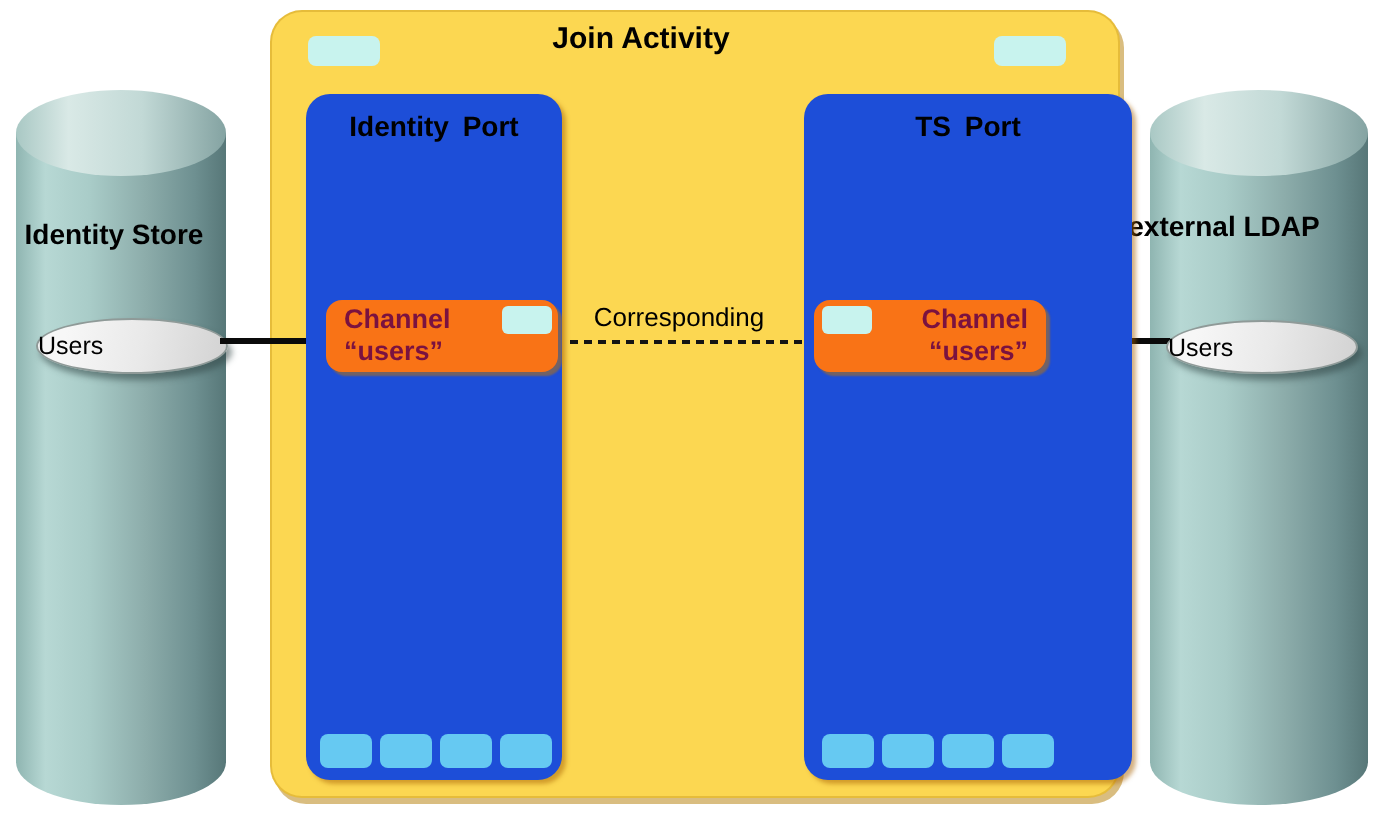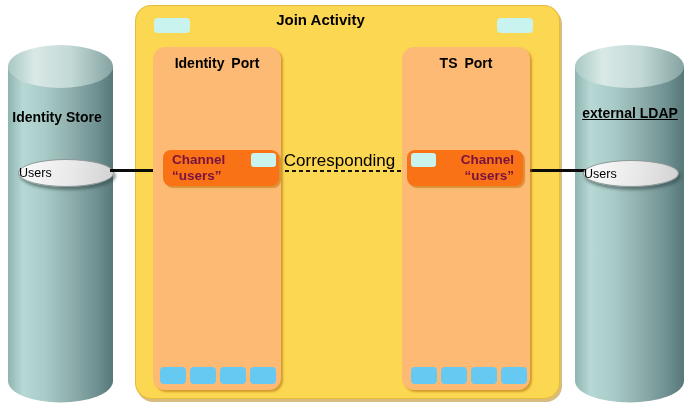--- a/index.html
+++ b/index.html
@@ -34,25 +34,25 @@
     position:absolute;left:135px;top:11px;width:371px;text-align:center;
     font-weight:bold;font-size:15px;
   }
   .chip-pale{
     position:absolute;width:36px;height:15px;border-radius:4px;background:#C8F3EE;
   }
 
   
   .port{
     position:absolute;top:47px;width:128px;height:343px;
-    background:#fdba74;border-radius:12px;
+    background:#1d4ed8;border-radius:12px;
     box-shadow:2px 2px 2px rgba(170,100,5,.5);
   }
   .port-left{left:153px;}
-  .port-right{left:402px;}
+  .port-right{left:402px;padding-left:36px;}
   .port-title{
     position:absolute;top:8px;left:0;width:100%;text-align:center;
     font-weight:bold;font-size:14px;word-spacing:3px;
   }
   .bottom-chips{
     position:absolute;left:7px;bottom:6px;display:flex;gap:4px;
   }
   .bchip{width:26px;height:17px;border-radius:4px;background:#66C9F2;}
 
   
@@ -73,21 +73,21 @@
   .channel-line{display:block;}
 
   
   .solid-line{position:absolute;top:169px;height:2.5px;background:#0a0a0a;}
   .dash-line{
     position:absolute;top:170px;left:285px;width:119px;height:2px;
     background:repeating-linear-gradient(90deg,#141414 0 4px,transparent 4px 7px);
   }
   .corresponding{
     position:absolute;left:282px;top:151px;width:115px;text-align:center;
-    font-size:17px;
+    font-size:13px;
   }
 </style>
 </head>
 <body>
 
 <div class="canvas">
 
   <svg class="cyl" style="left:8px;top:45px;" width="105" height="358" viewBox="0 0 105 358">
     <defs>
       <linearGradient id="gradLbody" x1="0" y1="0" x2="1" y2="0">
@@ -128,21 +128,21 @@
         <stop offset="0" stop-color="#A9C8C4"></stop>
         <stop offset="0.25" stop-color="#D9E9E6"></stop>
         <stop offset="0.6" stop-color="#C2D9D6"></stop>
         <stop offset="1" stop-color="#84A3A2"></stop>
       </linearGradient>
     </defs>
     <ellipse cx="54.5" cy="336" rx="54.5" ry="21.5" fill="url(#gradRbody)"></ellipse>
     <rect x="0" y="21.5" width="109" height="314.5" fill="url(#gradRbody)"></rect>
     <ellipse cx="54.5" cy="21.5" rx="54.5" ry="21.5" fill="url(#gradRtop)"></ellipse>
   </svg>
-  <div class="store-label" style="left:571px;top:81px;width:118px;text-decoration:underline;">external LDAP</div>
+  <div class="store-label" style="left:553px;top:81px;width:118px;">external LDAP</div>
 
   <div class="activity"></div>
   <div class="activity-title">Join Activity</div>
   <div class="chip-pale" style="left:154px;top:18px;"></div>
   <div class="chip-pale" style="left:497px;top:18px;"></div>
 
   <div class="solid-line" style="left:110px;width:55px;"></div>
   <div class="solid-line" style="left:521px;width:64px;"></div>
   <div class="dash-line"></div>
   <div class="corresponding">Corresponding</div>

